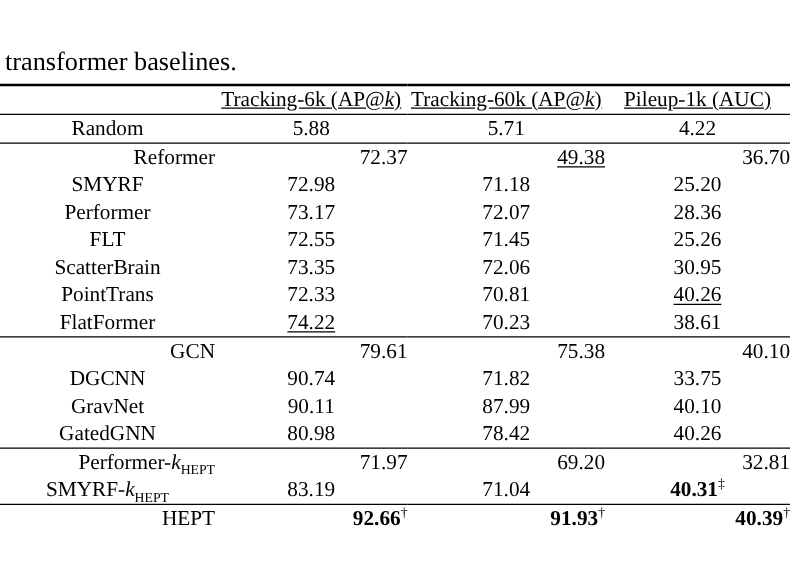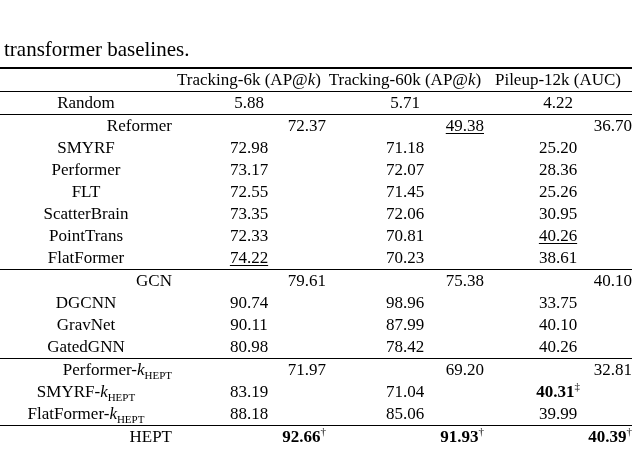--- a/index.html
+++ b/index.html
@@ -52,20 +52,21 @@
   }
   tr.hline-top > td, tr.hline-top > th {
     border-top: 1.6px solid #000;
     text-align: right;
   }
   tr.hline-thick-top > td, tr.hline-thick-top > th {
     border-top: 2.2px solid #000;
   }
   tr.hline-bottom > td, tr.hline-bottom > th {
     border-bottom: 1.6px solid #000;
+    text-decoration: underline;
   }
   .bold { font-weight: bold; }
   .underline { text-decoration: underline; text-underline-offset: 2px; }
   .sup {
     font-size: 11px;
     vertical-align: super;
     line-height: 0;
   }
   .sub {
     font-size: 11px;
@@ -86,21 +87,21 @@
       <col class="c0">
         <col class="c1">
         <col class="c2">
         <col class="c3">
     </colgroup>
     <thead>
       <tr class="header-row hline-thick-top hline-bottom">
         <th class="rowlabel"></th>
         <th>Tracking-6k (AP@<span class="ital">k</span>)</th>
         <th>Tracking-60k (AP@<span class="ital">k</span>)</th>
-        <th>Pileup-12k (AUC)</th>
+        <th>Pileup-1k (AUC)</th>
       </tr>
     </thead>
     <tbody>
 
       <tr>
         <td class="rowlabel">Random</td>
         <td>5.88</td>
         <td>5.71</td>
         <td>4.22</td>
       </tr>
@@ -150,21 +151,21 @@
 
       <tr class="hline-top">
         <td class="rowlabel">GCN</td>
         <td>79.61</td>
         <td>75.38</td>
         <td>40.10</td>
       </tr>
       <tr>
         <td class="rowlabel">DGCNN</td>
         <td class="bold">90.74</td>
-        <td class="bold">98.96</td>
+        <td class="bold">71.82</td>
         <td>33.75</td>
       </tr>
       <tr>
         <td class="rowlabel">GravNet</td>
         <td>90.11</td>
         <td>87.99</td>
         <td>40.10</td>
       </tr>
       <tr>
         <td class="rowlabel">GatedGNN</td>
@@ -178,26 +179,20 @@
         <td>71.97</td>
         <td>69.20</td>
         <td>32.81</td>
       </tr>
       <tr>
         <td class="rowlabel"><span>SMYRF-</span><span class="ital">k</span><span class="sub">HEPT</span></td>
         <td>83.19</td>
         <td>71.04</td>
         <td><span class="bold">40.31</span><span class="sup">‡</span></td>
       </tr>
-      <tr>
-        <td class="rowlabel"><span>FlatFormer-</span><span class="ital">k</span><span class="sub">HEPT</span></td>
-        <td>88.18</td>
-        <td>85.06</td>
-        <td>39.99</td>
-      </tr>
 
       <tr class="hline-top">
         <td class="rowlabel">HEPT</td>
         <td><span class="bold">92.66</span><span class="sup">†</span></td>
         <td><span class="bold">91.93</span><span class="sup">†</span></td>
         <td><span class="bold">40.39</span><span class="sup">†</span></td>
       </tr>
     </tbody>
   </table>
 

